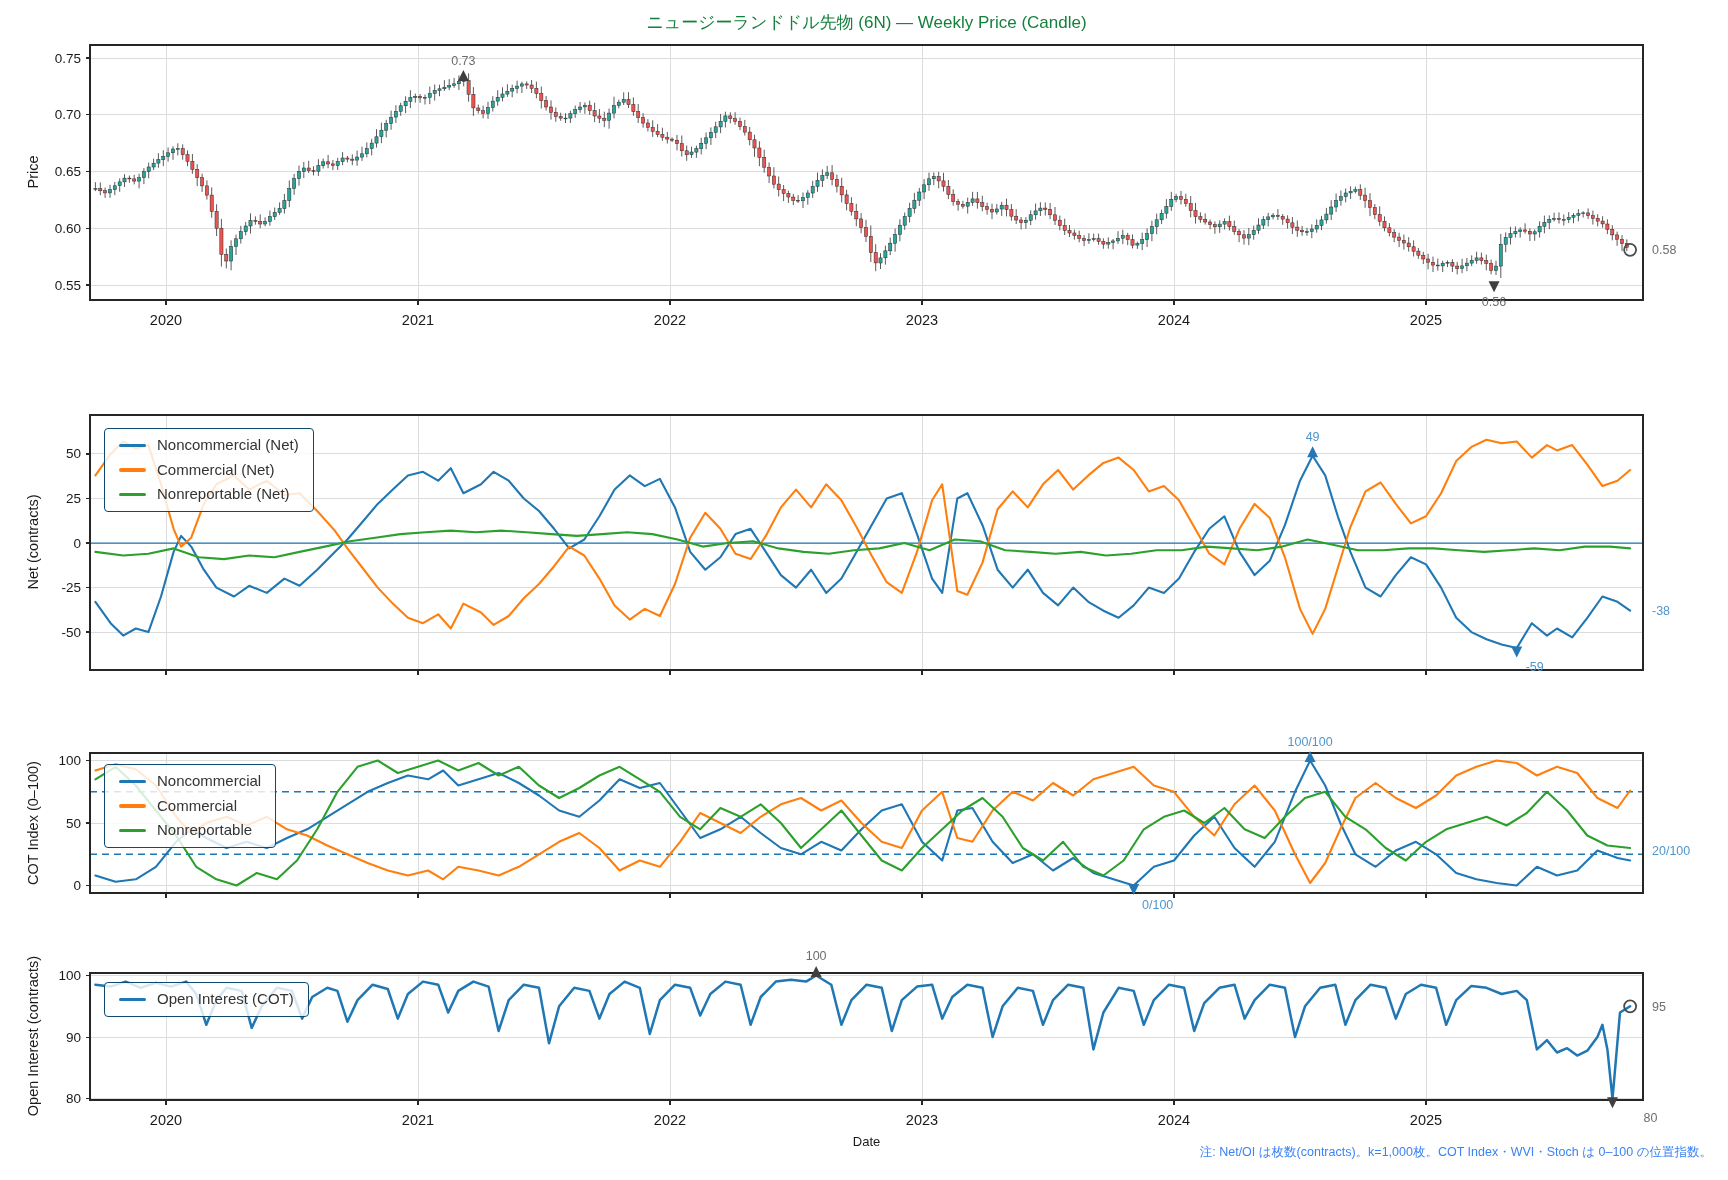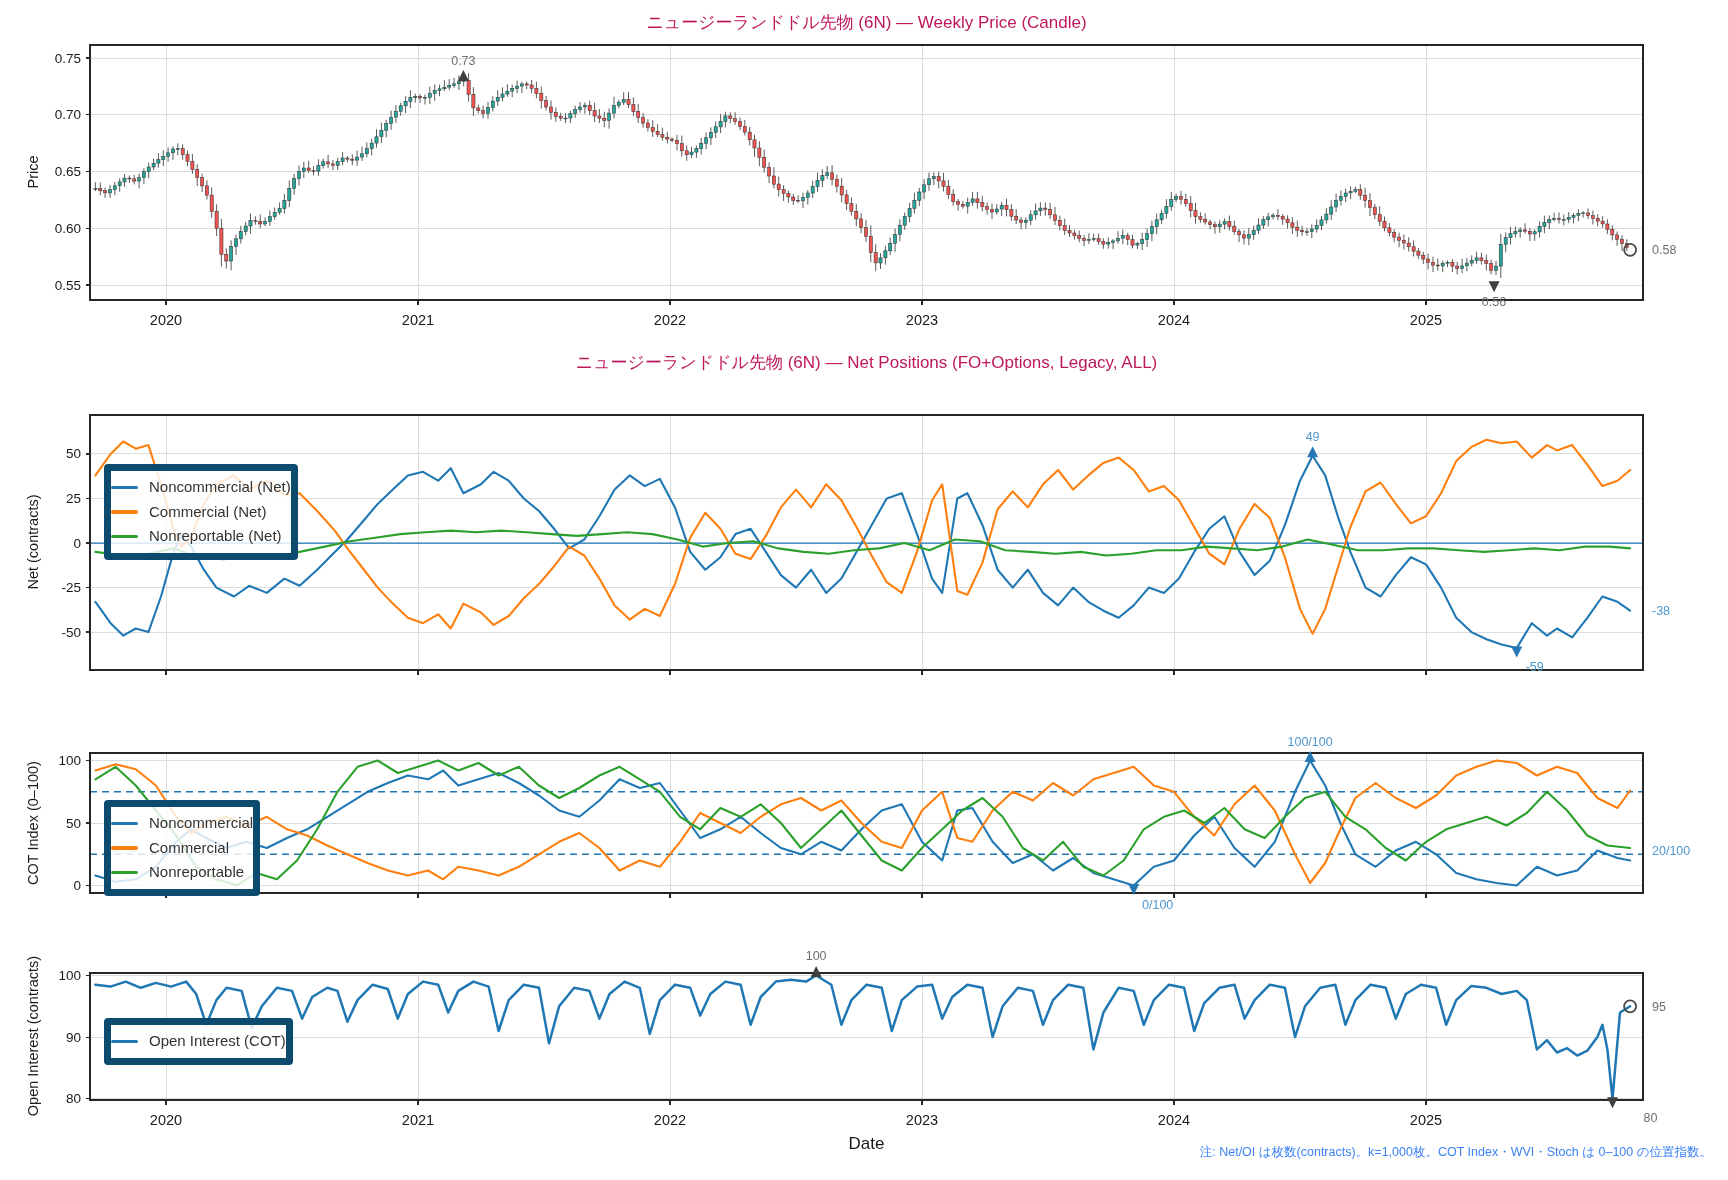--- a/index.html
+++ b/index.html
@@ -1,27 +1,27 @@
 <!DOCTYPE html>
 <html><head>
 <meta charset="utf-8">
 <style>
   html,body{margin:0;padding:0;background:#ffffff;}
   #fig{position:relative;width:1728px;height:1180px;background:#ffffff;overflow:hidden;
        font-family:"Liberation Sans","DejaVu Sans",sans-serif;color:#1a1a1a;}
   #plot{position:absolute;left:0;top:0;}
-  .title{position:absolute;left:90px;width:1553px;text-align:center;font-size:17px;color:#be185d;}
+  .title{position:absolute;left:90px;width:1553px;text-align:center;font-size:17px;color:#15803d;}
   .t1{top:11px;}
   .t2{top:351px;}
   .ylab{position:absolute;transform:translate(-50%,-50%) rotate(-90deg);white-space:nowrap;
         font-size:14.5px;color:#1a1a1a;}
-  .xlab{position:absolute;left:90px;width:1553px;text-align:center;top:1134px;font-size:17px;color:#1a1a1a;}
+  .xlab{position:absolute;left:90px;width:1553px;text-align:center;top:1134px;font-size:13px;color:#1a1a1a;}
   .footnote{position:absolute;right:16px;top:1144px;font-size:12.5px;color:#3b82f6;white-space:nowrap;}
-  .legend{position:absolute;background:rgba(255,255,255,0.82);border:7px solid #0c4a6e;border-radius:4px;
-          padding:8px 0;display:flex;flex-direction:column;gap:8px;z-index:5;margin-top:36px;}
+  .legend{position:absolute;background:rgba(255,255,255,0.82);border:1px solid #0c4a6e;border-radius:4px;
+          padding:8px 14px;display:flex;flex-direction:column;gap:8px;z-index:5;}
   .lrow{display:flex;align-items:center;gap:11px;}
   .sw{display:inline-block;width:27px;height:3.5px;border-radius:2px;background:#888;}
   .ltxt{font-size:15px;color:#333333;white-space:nowrap;line-height:1.1;}
 </style>
 </head>
 <body>
 
 <div id="fig">
 
   <svg id="plot" width="1728" height="1180">
@@ -505,21 +505,20 @@
         <polygon points="816.1599999999817,965.9660194174758 810.6599999999817,976.9660194174758 821.6599999999817,976.9660194174758" fill="#3f3f3f"></polygon>
         <text font-family="&quot;Liberation Sans&quot;,&quot;DejaVu Sans&quot;,sans-serif" fill="#6e6e6e" x="816.1599999999817" y="960.4660194174758" text-anchor="middle" font-size="12.5">100</text>
         <polygon points="1612.4800000000023,1108.2669902912621 1606.9800000000023,1097.2669902912621 1617.9800000000023,1097.2669902912621" fill="#3f3f3f"></polygon>
         <text font-family="&quot;Liberation Sans&quot;,&quot;DejaVu Sans&quot;,sans-serif" fill="#6e6e6e" x="1650.4800000000023" y="1121.7669902912621" text-anchor="middle" font-size="12.5">80</text>
         <circle cx="1630.1199999999862" cy="1006.2912621359224" r="6" fill="none" stroke="#4a4a4a" stroke-width="1.8"></circle>
         <text font-family="&quot;Liberation Sans&quot;,&quot;DejaVu Sans&quot;,sans-serif" fill="#6e6e6e" x="1652" y="1010.7912621359224" text-anchor="start" font-size="12.5">95</text>
       </g>
     </svg>
 
   <div class="title t1">ニュージーランドドル先物 (6N) — Weekly Price (Candle)</div>
-  <div class="title t2">ニュージーランドドル先物 (6N) — Net Positions (FO+Options, Legacy, ALL)</div>
 
   <div class="ylab" style="left:33px;top:172px;">Price</div>
   <div class="ylab" style="left:33px;top:542px;">Net (contracts)</div>
   <div class="ylab" style="left:33px;top:823px;">COT Index (0–100)</div>
   <div class="ylab" style="left:33px;top:1036px;">Open Interest (contracts)</div>
 
   <div class="xlab">Date</div>
   <div class="footnote">注: Net/OI は枚数(contracts)。k=1,000枚。COT Index・WVI・Stoch は 0–100 の位置指数。</div>
 
   <div class="legend" style="left:104px;top:428px;">

